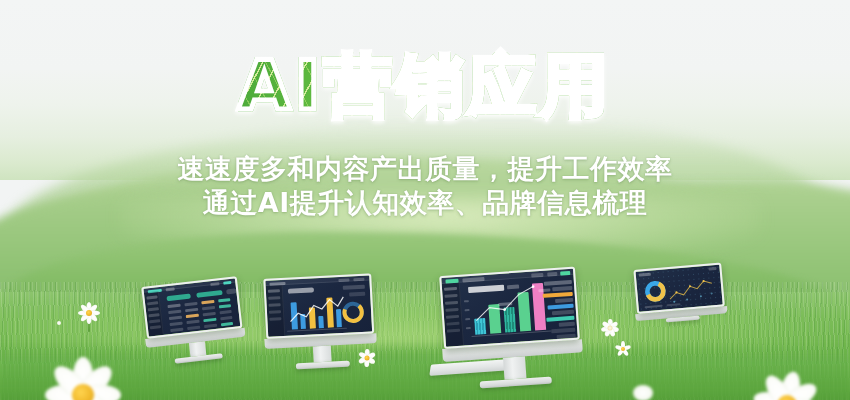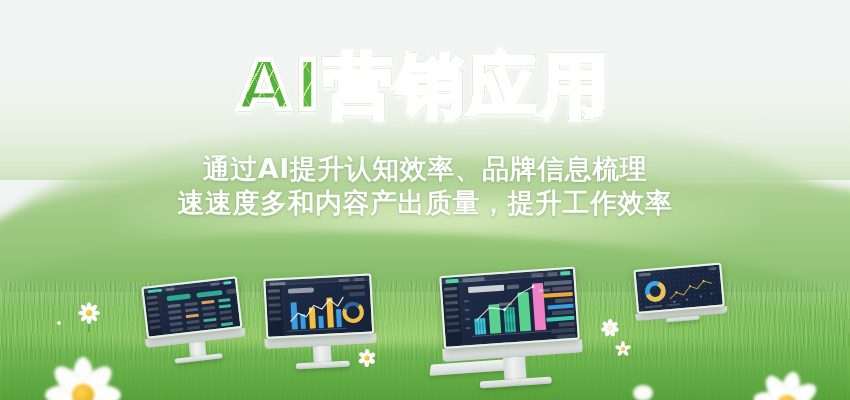--- a/index.html
+++ b/index.html
@@ -183,22 +183,22 @@
 
   <div class="grass-base"></div>
   <div class="grass-blades"></div>
   <div class="grass-hi"></div>
 
   <div class="headline-wrap">
     <span class="headline">AI营销应用</span>
   </div>
 
   <div class="subtitle">
+    <span class="line">速速度多和内容产出质量，提升工作效率</span>
     <span class="line">通过AI提升认知效率、品牌信息梳理</span>
-    <span class="line">速速度多和内容产出质量，提升工作效率</span>
   </div>
 
   <div class="monitor" style="left:150px; top:281px; transform:rotate(-6.5deg); transform-origin:50% 100%;">
     <div class="screen" style="width:96px; height:52px;">
       <div class="dotgrid"></div>
       <div class="ui-topbar">
         <span class="chip" style="left:4px; top:2px; width:14px; height:3px; background:#4fd6c0;"></span>
         <span class="chip" style="left:22px; top:2px; width:9px; height:3px; background:rgba(255,255,255,.30);"></span>
         <span class="chip" style="right:16px; top:2px; width:9px; height:3px; background:rgba(255,255,255,.25);"></span>
         <span class="chip" style="right:4px; top:2px; width:8px; height:3px; background:#4fd6c0;"></span>

